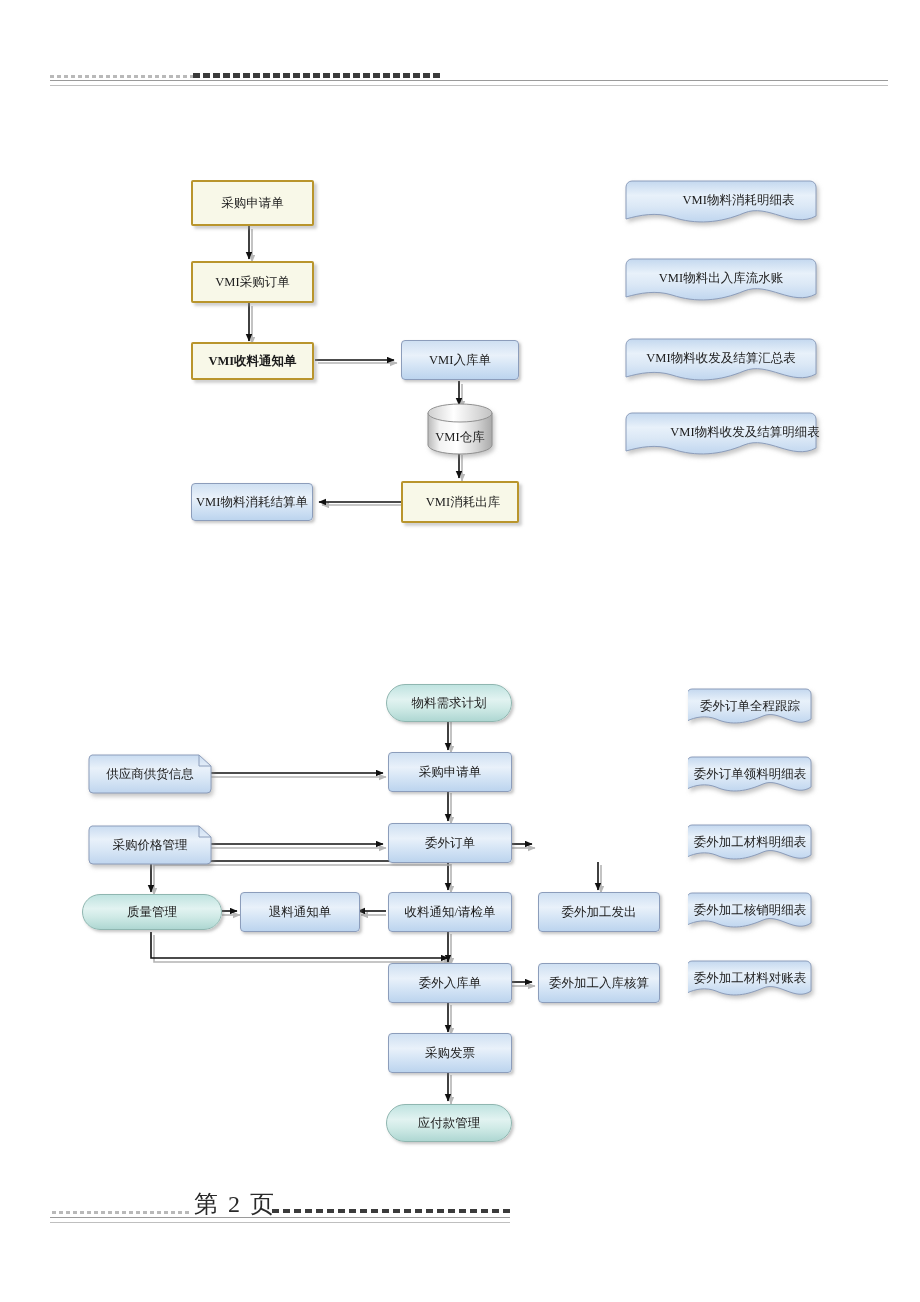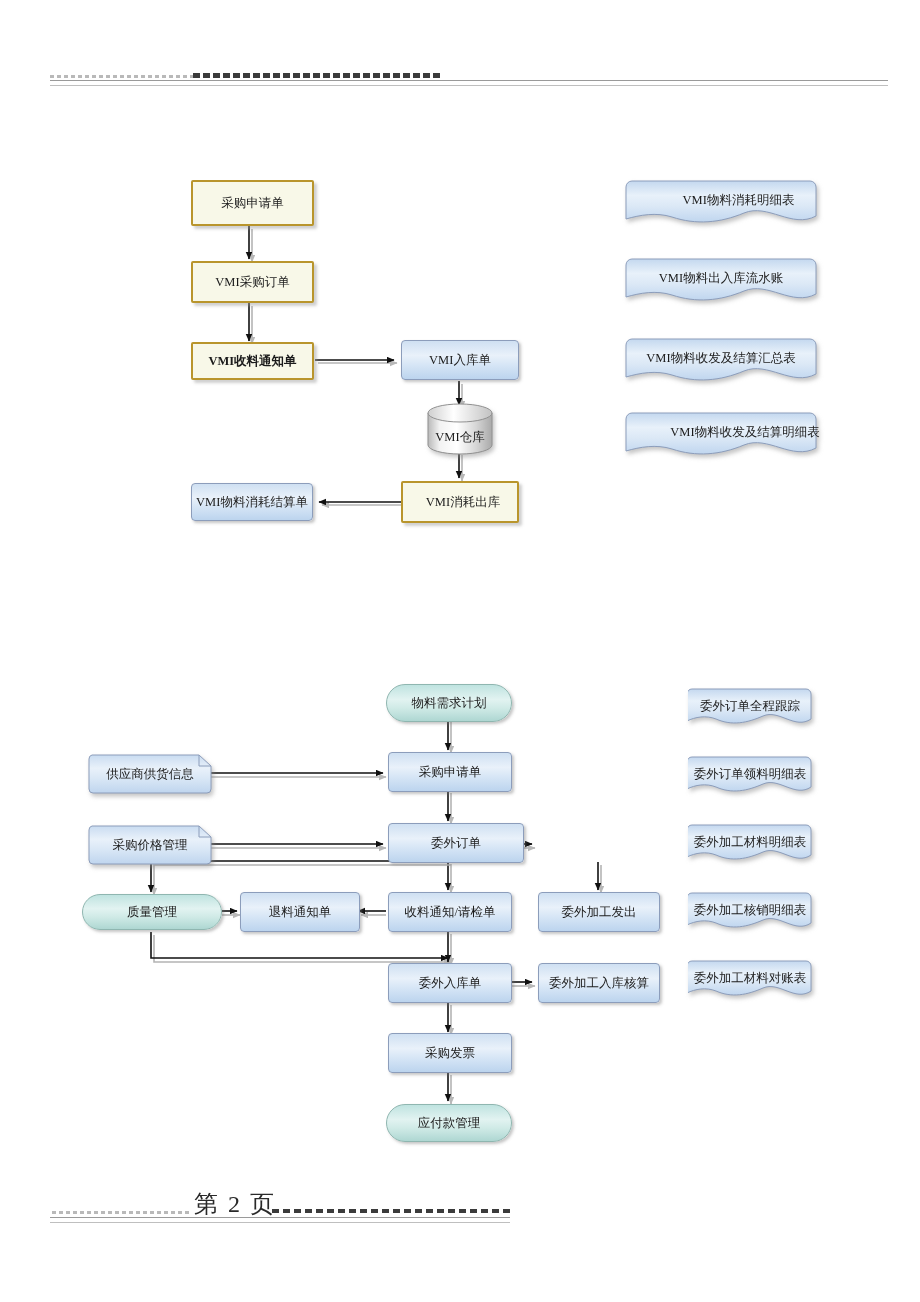--- a/index.html
+++ b/index.html
@@ -335,21 +335,21 @@
       <path d="M4,1 H111 L123,12 V35 a4,4 0 0 1 -4,4 H5 a4,4 0 0 1 -4,-4 V5 a4,4 0 0 1 3,-4 Z" fill="url(#ng1)" stroke="#8c9dbb" stroke-width="1"></path>
       <path d="M111,1 L111,12 L123,12" fill="none" stroke="#8c9dbb" stroke-width="1"></path>
     </svg>
     <div class="note-label" style="height:40px;">采购价格管理</div>
   </div>
 
   <div class="node n-blue" style="left:388px;top:752px;width:124px;height:40px;">
     <span>采购申请单</span>
   </div>
 
-  <div class="node n-blue" style="left:388px;top:823px;width:136px;height:40px;">
+  <div class="node n-blue" style="left:388px;top:823px;width:124px;height:40px;">
     <span>委外订单</span>
   </div>
 
 
   <div class="node n-teal" style="left:82px;top:894px;width:140px;height:36px;">
     <span>质量管理</span>
   </div>
 
   <div class="node n-blue" style="left:240px;top:892px;width:120px;height:40px;">
     <span>退料通知单</span>

